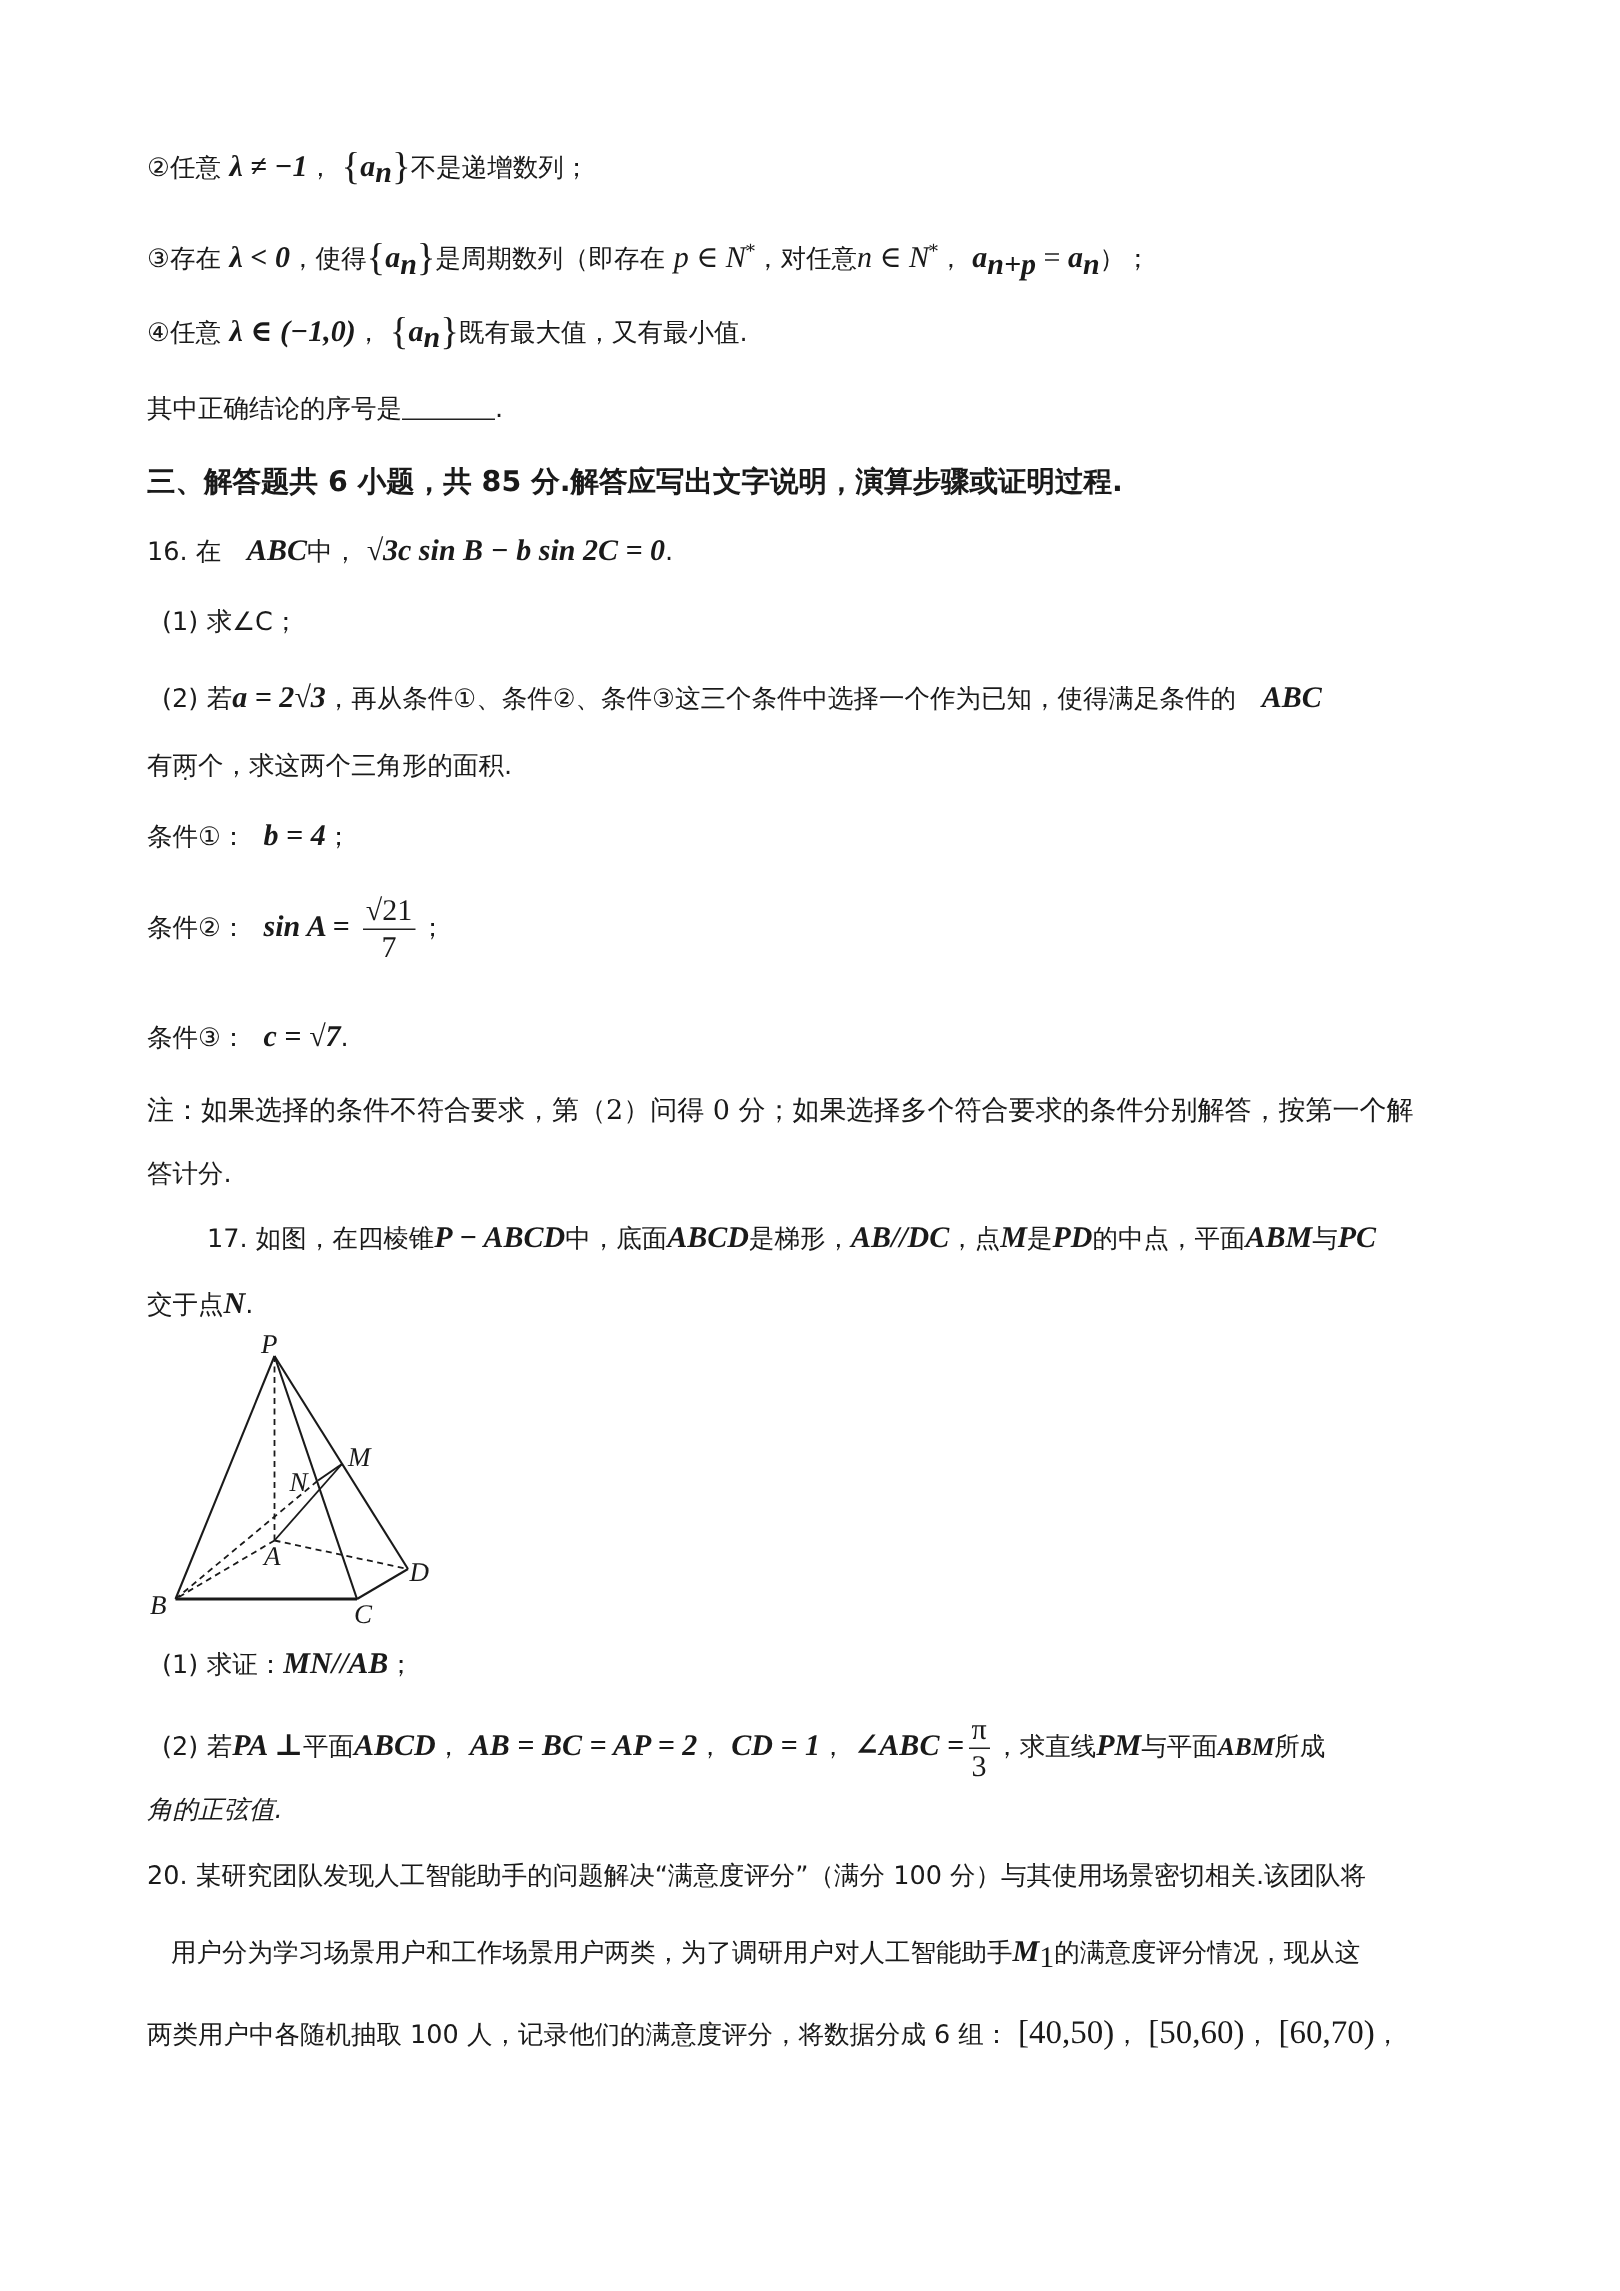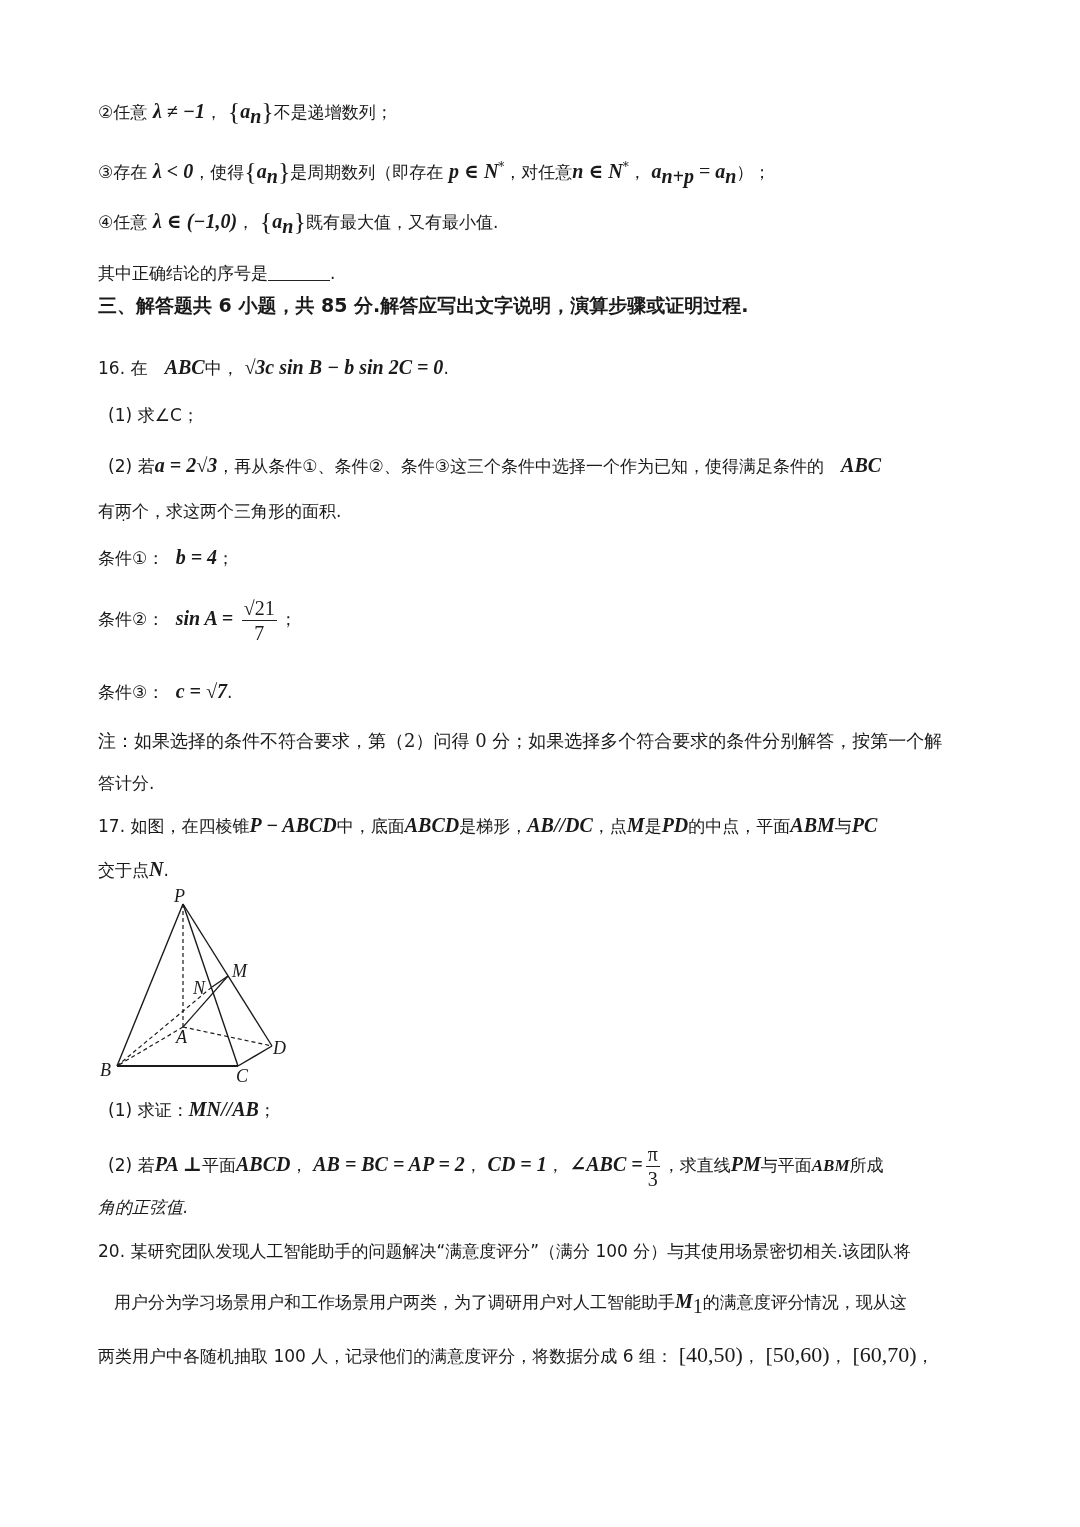--- a/index.html
+++ b/index.html
@@ -2,21 +2,21 @@
 <html><head>
 <meta charset="utf-8">
 <style>
   html, body { margin: 0; padding: 0; background: #ffffff; }
   body { width: 1080px; height: 1527px; position: relative; overflow: hidden;
          font-family: "DejaVu Serif", "Liberation Serif", serif; color: #1a1a1a; }
   .line { position: absolute; left: 98px; font-size: 18px; white-space: nowrap; line-height: 26px; }
   .cn { font-family: "DejaVu Sans", "Liberation Sans", sans-serif; font-size: 17px; }
   .m { font-family: "Liberation Serif", "DejaVu Serif", serif; font-style: italic; font-size: 20px; font-weight: bold; }
   .mr { font-family: "Liberation Serif", "DejaVu Serif", serif; font-size: 20px; }
-  .bold { font-weight: bold; margin-top: 38px; }
+  .bold { font-weight: normal; margin-top: 38px; }
   .heading { font-family: "DejaVu Sans", "Liberation Sans", sans-serif; font-weight: bold; font-size: 19px; }
   sub, sup { font-size: 12px; }
   .brace { font-size: 26px; font-family: "Liberation Serif", serif; vertical-align: -2px; }
   .blank { display: inline-block; width: 62px; border-bottom: 1px solid #222; height: 18px; vertical-align: -2px; }
   .frac { display: inline-flex; flex-direction: column; align-items: center; vertical-align: middle; margin: 0 3px; }
   .frac .num { border-bottom: 1px solid #222; padding: 0 2px; line-height: 24px; }
   .frac .den { line-height: 24px; }
   .emph-dot { position: relative; }
   .emph-dot::after { content: "·"; position: absolute; left: 50%; transform: translateX(-50%); bottom: -12px; font-size: 14px; }
   svg text { font-family: "Liberation Serif", "DejaVu Serif", serif; font-style: italic; font-size: 18px; fill: #1a1a1a; }
@@ -40,21 +40,21 @@
 <div class="line" style="top:208px;">
   <span class="cn">④</span><span class="cn">任意</span>
   <span class="m">λ ∈ (−1,0)</span><span class="cn">，</span>
   <span class="brace">{</span><span class="m">a</span><sub class="m">n</sub><span class="brace">}</span><span class="cn">既有最大值，又有最小值.</span>
 </div>
 
 <div class="line" style="top:260px;">
   <span class="cn">其中正确结论的序号是</span><span class="blank"></span><span class="cn">.</span>
 </div>
 
-<div class="line heading" style="top:292px;">三、解答题共 6 小题，共 85 分.解答应写出文字说明，演算步骤或证明过程.</div>
+<div class="line heading" style="top:308px;">三、解答题共 6 小题，共 85 分.解答应写出文字说明，演算步骤或证明过程.</div>
 
 <div class="line" style="top:354px;">
   <span class="cn">16. 在</span>&nbsp;&nbsp;&nbsp;<span class="m">ABC</span><span class="cn">中，</span>
   <span class="m">√3c sin B − b sin 2C = 0</span><span class="cn">.</span>
 </div>
 
 <div class="line" style="top:402px; left:108px;">
   <span class="cn">(1)</span>
   <span class="cn">求∠C；</span>
 </div>
@@ -83,21 +83,21 @@
 </div>
 
 <div class="line" style="top:678px;">
   <span class="cn">条件③：</span>&nbsp;
   <span class="m">c = √7</span><span class="cn">.</span>
 </div>
 
 <div class="line" style="top:728px;">注：如果选择的条件不符合要求，第（2）问得 0 分；如果选择多个符合要求的条件分别解答，按第一个解</div>
 <div class="line cn" style="top:770px;">答计分.</div>
 
-<div class="line" style="top:812px;">
+<div class="line" style="top:812px;margin-left:40px;">
   <span class="cn">17. 如图，在四棱锥</span><span class="m">P − ABCD</span><span class="cn">中，底面</span><span class="m">ABCD</span><span class="cn">是梯形，</span><span class="m">AB//DC</span><span class="cn">，点</span><span class="m">M</span><span class="cn">是</span><span class="m">PD</span><span class="cn">的中点，平面</span><span class="m">ABM</span><span class="cn">与</span><span class="m">PC</span>
 </div>
 <div class="line" style="top:856px;">
   <span class="cn">交于点</span><span class="m">N</span><span class="cn">.</span>
 </div>
 
 <svg style="position:absolute; left:0; top:0;" width="1080" height="1527" viewBox="0 0 1080 1527">
   <g stroke="#1a1a1a" stroke-width="1.4" fill="none">
 
     <line x1="183" y1="904" x2="117" y2="1066"></line>

